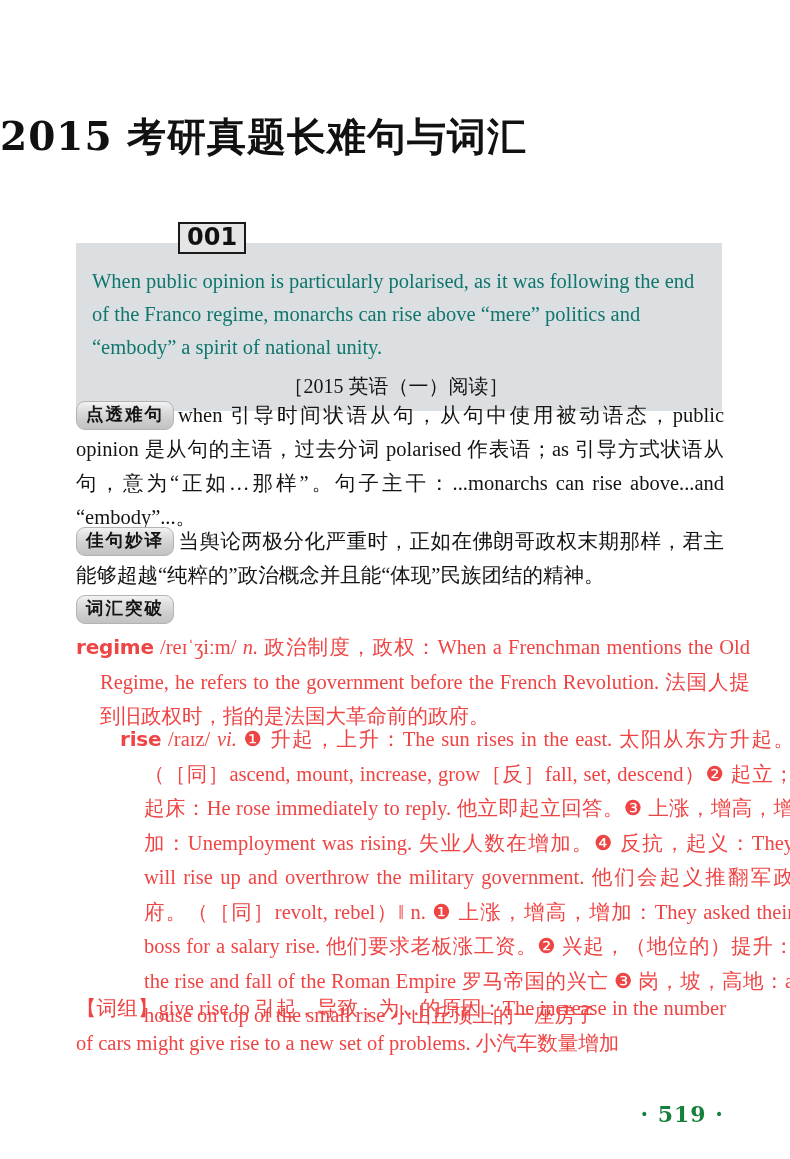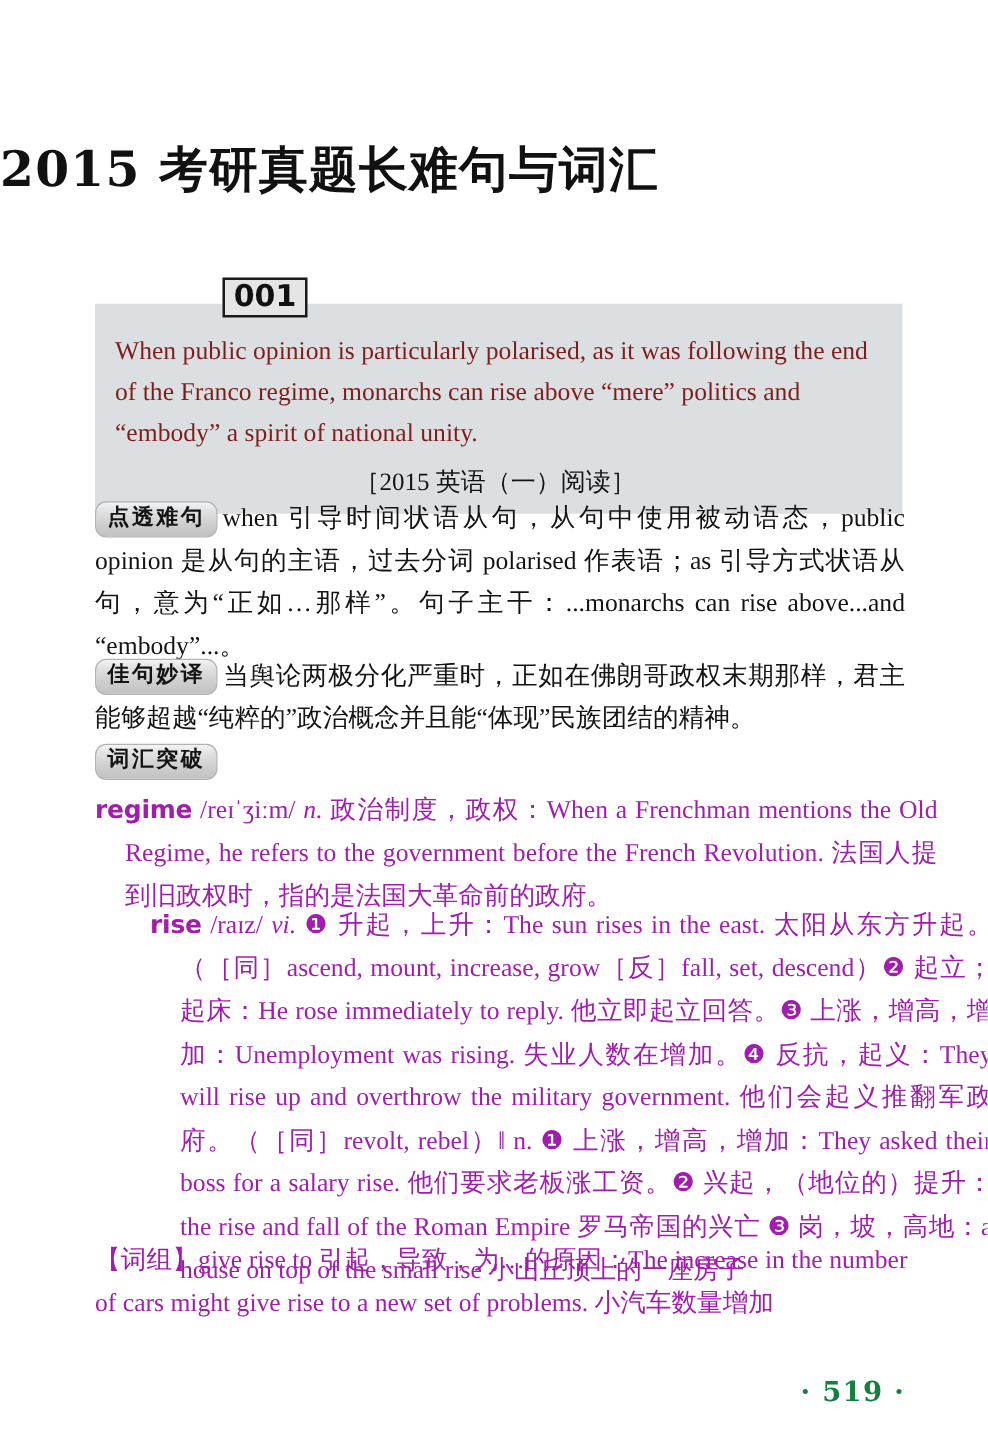--- a/index.html
+++ b/index.html
@@ -68,21 +68,21 @@
     width: 646px;
     min-height: 137px;
     background: #dcdfe1;
     box-sizing: border-box;
     padding: 22px 16px 10px 16px;
   }
   .quote-text {
     font-family: "Liberation Serif", "DejaVu Serif", serif;
     font-size: 20.5px;
     line-height: 33px;
-    color: #7f1d1d;
+    color: #0f766e;
     text-align: left;
   }
   .quote-source {
     margin-top: 7px;
     text-align: center;
     font-size: 20px;
     line-height: 30px;
     color: #141414;
     padding-right: 6px;
   }
@@ -119,21 +119,21 @@
   }
 
   
   .vocab {
     position: absolute;
     left: 76px;
     width: 650px;
     font-family: "Liberation Serif", "DejaVu Serif", serif;
     font-size: 20.5px;
     line-height: 34.5px;
-    color: #a21caf;
+    color: #ef4444;
     text-align: justify;
     text-justify: inter-ideograph;
     padding-left: 24px;
     text-indent: -24px;
   }
   .headword {
     font-family: "DejaVu Sans", "Liberation Sans", sans-serif;
     font-weight: 700;
     font-size: 20px;
     letter-spacing: -0.2px;

